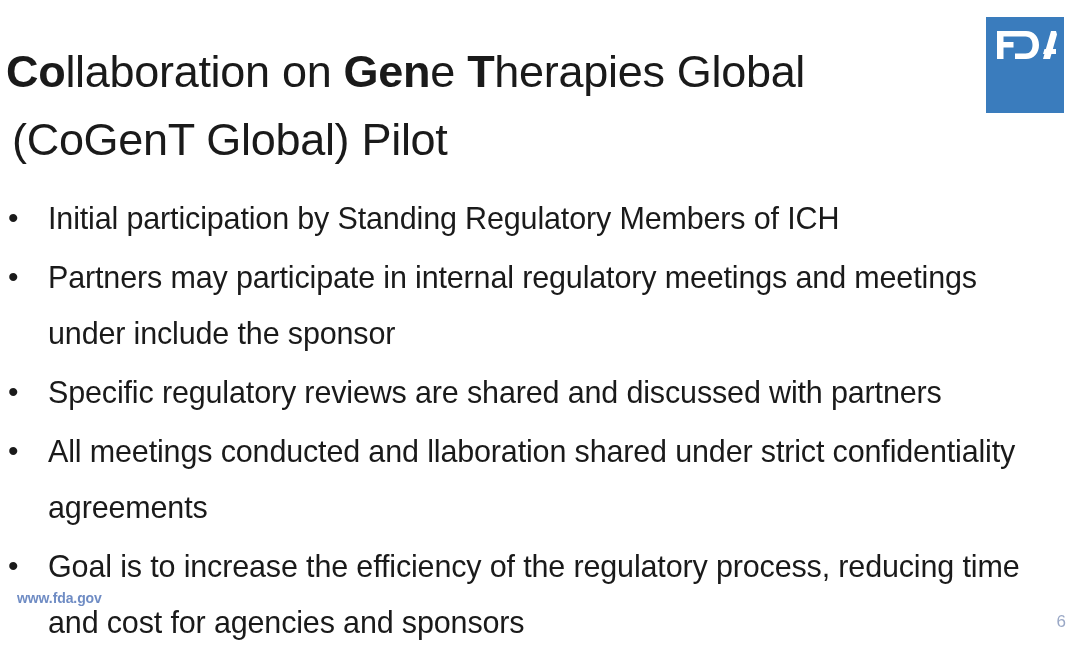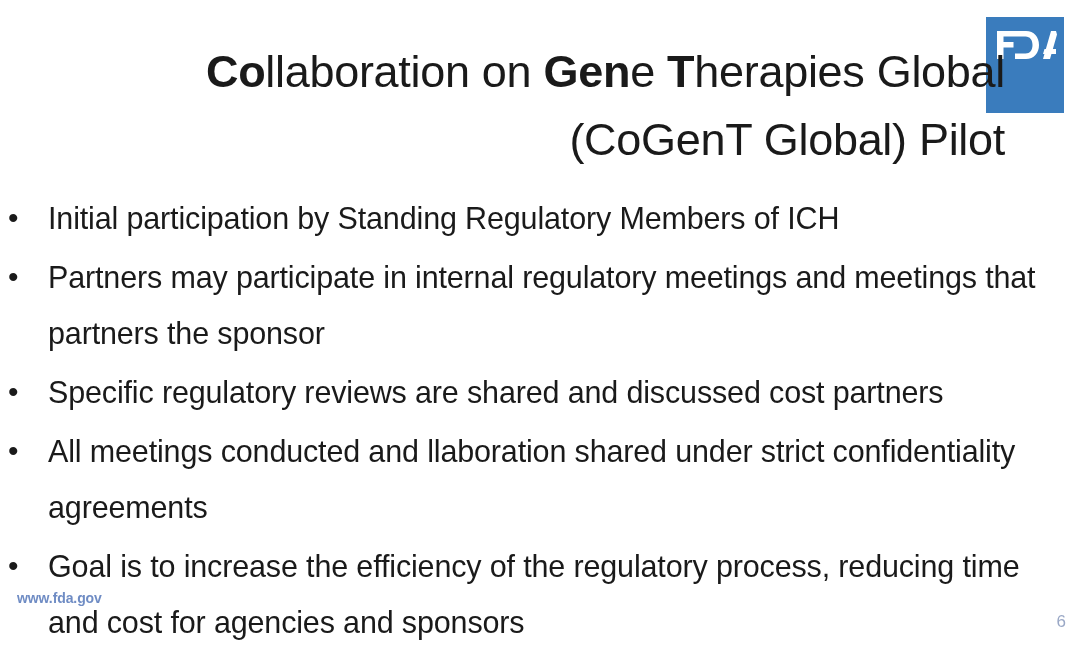--- a/index.html
+++ b/index.html
@@ -40,38 +40,38 @@
     width: 100%;
     height: 100%;
   }
 
   
   #title-block {
     position: absolute;
     left: 0;
     top: 38px;
     width: 1005px;
-    text-align: right;
+    text-align: left;
     color: #1a1a1a;
   }
   .title-line {
     font-size: 45px;
     line-height: 68px;
     font-weight: 400;
     letter-spacing: -0.3px;
     white-space: nowrap;
   }
   .title-line .b {
     font-weight: 700;
   }
   #title-line-1 {
     padding-left: 6px;
   }
   #title-line-2 {
-    padding-left: 20px;
+    padding-left: 12px;
   }
 
   
   #bullet-list {
     position: absolute;
     left: 0;
     top: 190px;
     width: 1080px;
   }
   .bullet-row {
@@ -140,25 +140,25 @@
     <div class="title-line" id="title-line-2">(CoGenT Global) Pilot</div>
   </div>
 
   <div id="bullet-list">
       <div class="bullet-row">
         <div class="bullet-marker">•</div>
         <div class="bullet-text">Initial participation by Standing Regulatory Members of ICH</div>
       </div>
       <div class="bullet-row">
         <div class="bullet-marker">•</div>
-        <div class="bullet-text">Partners may participate in internal regulatory meetings and meetings that partners the sponsor</div>
+        <div class="bullet-text">Partners may participate in internal regulatory meetings and meetings under include the sponsor</div>
       </div>
       <div class="bullet-row">
         <div class="bullet-marker">•</div>
-        <div class="bullet-text">Specific regulatory reviews are shared and discussed cost partners</div>
+        <div class="bullet-text">Specific regulatory reviews are shared and discussed with partners</div>
       </div>
       <div class="bullet-row">
         <div class="bullet-marker">•</div>
         <div class="bullet-text">All meetings conducted and llaboration shared under strict confidentiality agreements</div>
       </div>
       <div class="bullet-row">
         <div class="bullet-marker">•</div>
         <div class="bullet-text">Goal is to increase the efficiency of the regulatory process, reducing time and cost for agencies and sponsors</div>
       </div>
     </div>

